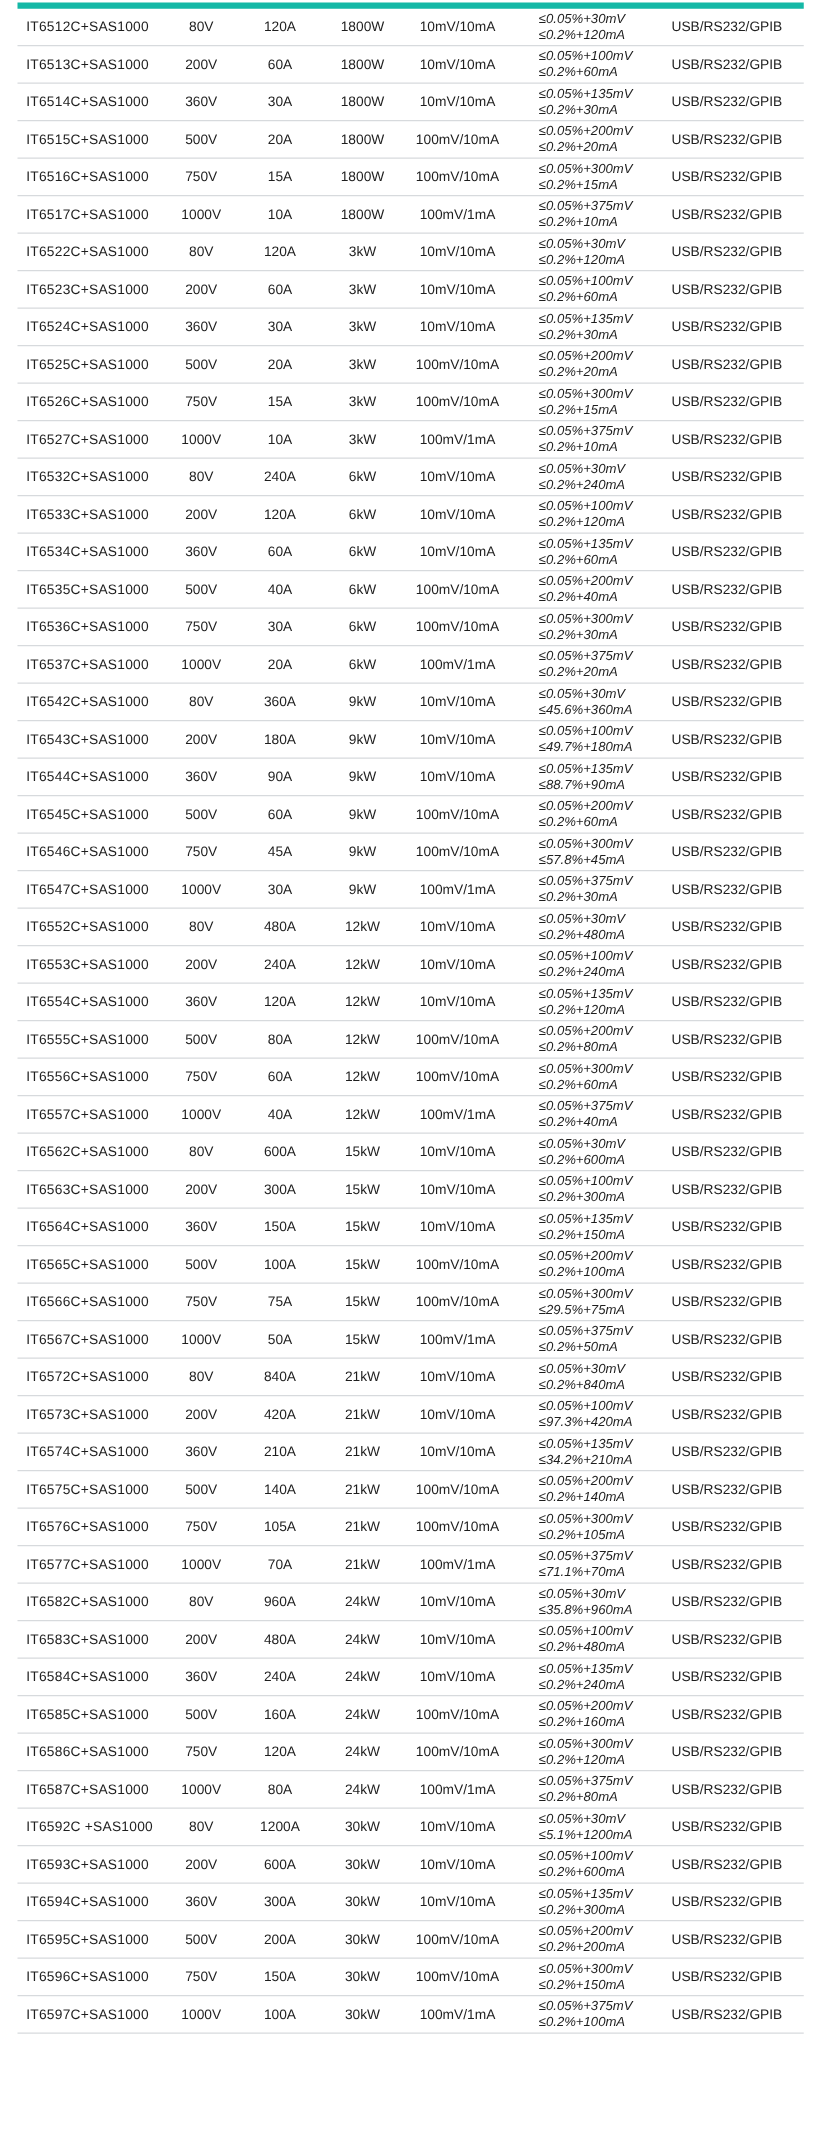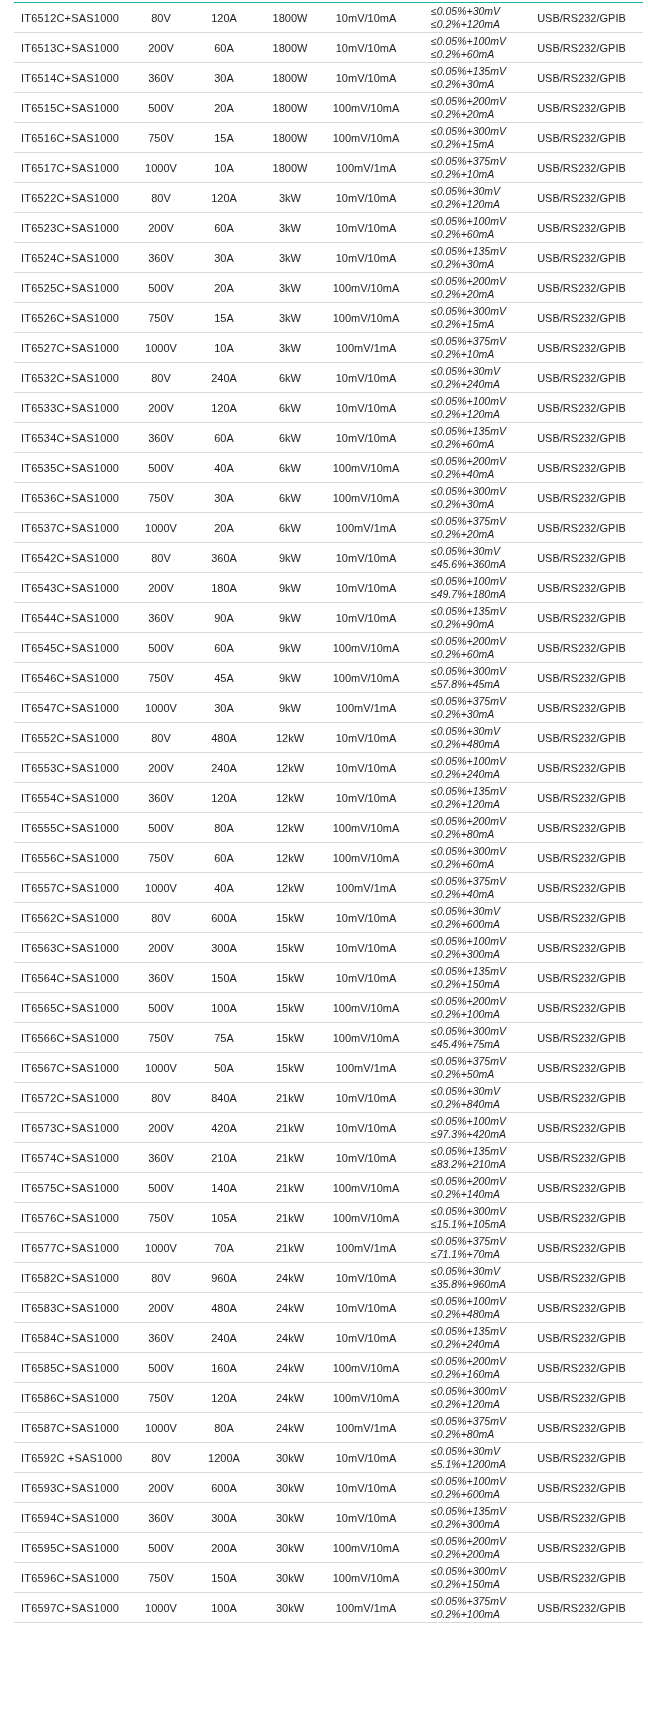--- a/index.html
+++ b/index.html
@@ -12,21 +12,21 @@
     width: 661px;
     height: 1719px;
     position: relative;
     overflow: hidden;
   }
   .spec-table {
     position: absolute;
     left: 14px;
     top: 2px;
     width: 629px;
-    border-top: 1px solid #14b8a6;
+    border-top: 5px solid #14b8a6;
   }
   .row {
     display: grid;
     grid-template-columns: 126px 42px 84px 48px 104px 102px 123px;
     align-items: center;
     height: 30px;
     box-sizing: border-box;
     border-bottom: 1px solid #d7dadd;
     color: #1e1e1e;
     font-size: 11px;
@@ -316,21 +316,21 @@
   </div>
 
   <div class="row">
     <div class="cell model">IT6544C+SAS1000</div>
     <div class="cell center">360V</div>
     <div class="cell center">90A</div>
     <div class="cell center">9kW</div>
     <div class="cell center">10mV/10mA</div>
     <div class="cell accuracy">
       <span>≤0.05%+135mV</span>
-      <span>≤0.2%+90mA</span>
+      <span>≤88.7%+90mA</span>
     </div>
     <div class="cell center">USB/RS232/GPIB</div>
   </div>
 
   <div class="row">
     <div class="cell model">IT6545C+SAS1000</div>
     <div class="cell center">500V</div>
     <div class="cell center">60A</div>
     <div class="cell center">9kW</div>
     <div class="cell center">100mV/10mA</div>
@@ -498,21 +498,21 @@
   </div>
 
   <div class="row">
     <div class="cell model">IT6566C+SAS1000</div>
     <div class="cell center">750V</div>
     <div class="cell center">75A</div>
     <div class="cell center">15kW</div>
     <div class="cell center">100mV/10mA</div>
     <div class="cell accuracy">
       <span>≤0.05%+300mV</span>
-      <span>≤45.4%+75mA</span>
+      <span>≤29.5%+75mA</span>
     </div>
     <div class="cell center">USB/RS232/GPIB</div>
   </div>
 
   <div class="row">
     <div class="cell model">IT6567C+SAS1000</div>
     <div class="cell center">1000V</div>
     <div class="cell center">50A</div>
     <div class="cell center">15kW</div>
     <div class="cell center">100mV/1mA</div>
@@ -550,21 +550,21 @@
   </div>
 
   <div class="row">
     <div class="cell model">IT6574C+SAS1000</div>
     <div class="cell center">360V</div>
     <div class="cell center">210A</div>
     <div class="cell center">21kW</div>
     <div class="cell center">10mV/10mA</div>
     <div class="cell accuracy">
       <span>≤0.05%+135mV</span>
-      <span>≤83.2%+210mA</span>
+      <span>≤34.2%+210mA</span>
     </div>
     <div class="cell center">USB/RS232/GPIB</div>
   </div>
 
   <div class="row">
     <div class="cell model">IT6575C+SAS1000</div>
     <div class="cell center">500V</div>
     <div class="cell center">140A</div>
     <div class="cell center">21kW</div>
     <div class="cell center">100mV/10mA</div>
@@ -576,21 +576,21 @@
   </div>
 
   <div class="row">
     <div class="cell model">IT6576C+SAS1000</div>
     <div class="cell center">750V</div>
     <div class="cell center">105A</div>
     <div class="cell center">21kW</div>
     <div class="cell center">100mV/10mA</div>
     <div class="cell accuracy">
       <span>≤0.05%+300mV</span>
-      <span>≤15.1%+105mA</span>
+      <span>≤0.2%+105mA</span>
     </div>
     <div class="cell center">USB/RS232/GPIB</div>
   </div>
 
   <div class="row">
     <div class="cell model">IT6577C+SAS1000</div>
     <div class="cell center">1000V</div>
     <div class="cell center">70A</div>
     <div class="cell center">21kW</div>
     <div class="cell center">100mV/1mA</div>

